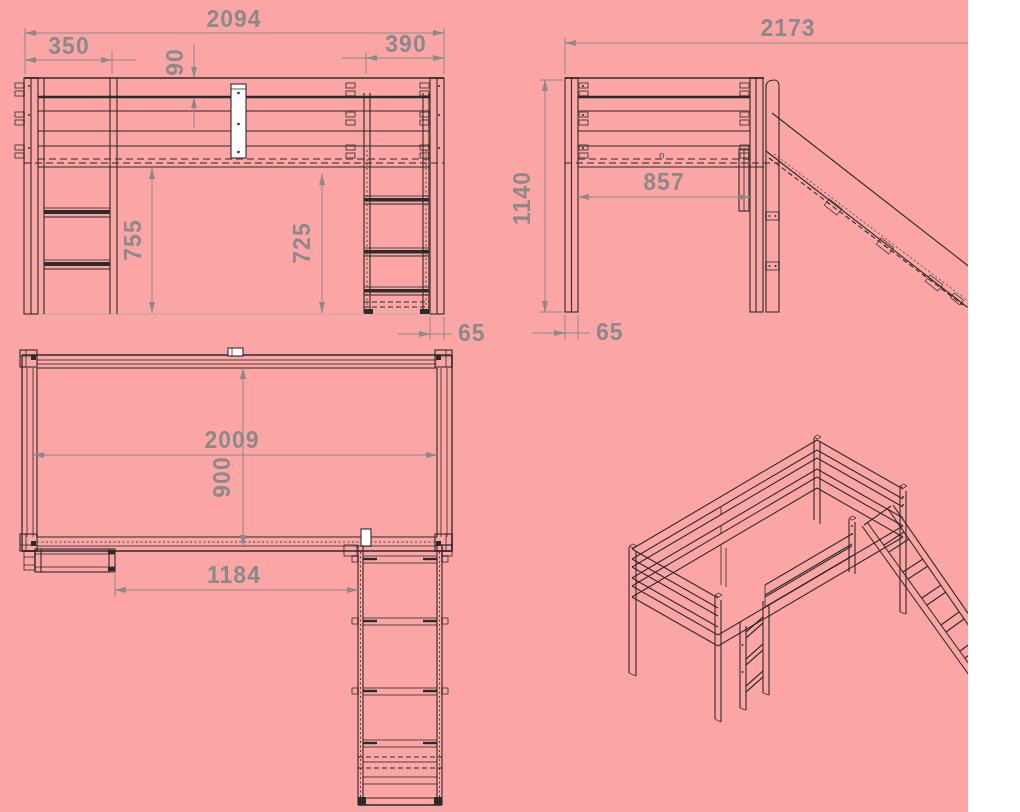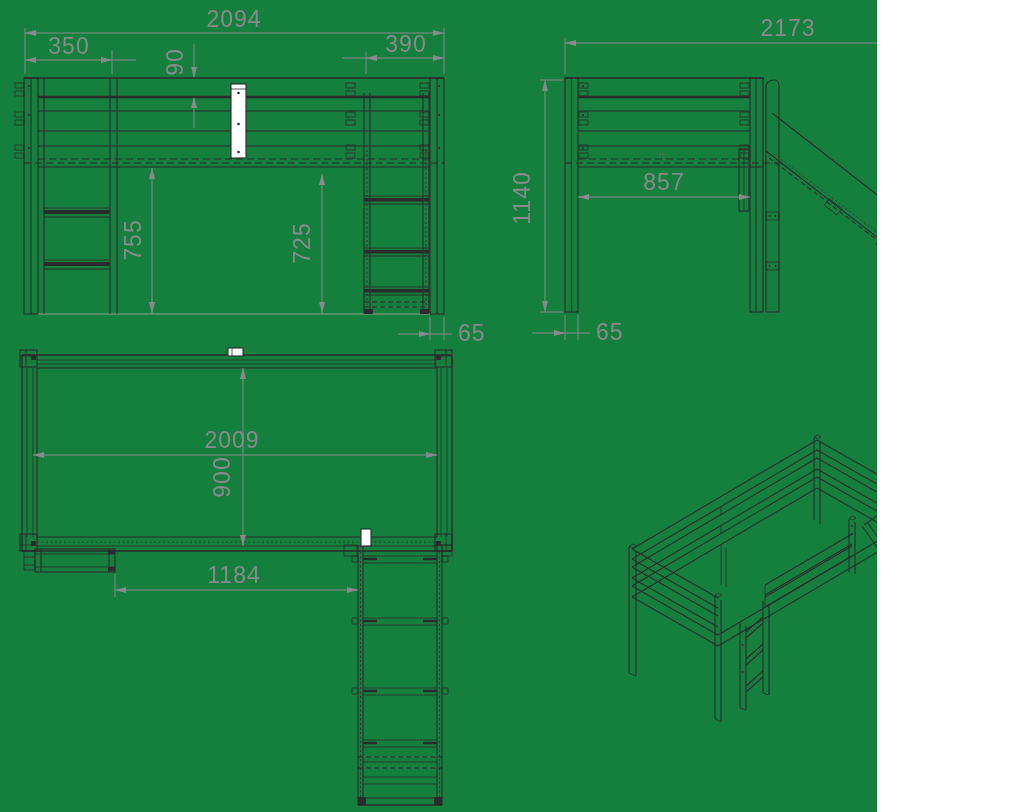--- a/index.html
+++ b/index.html
@@ -1,17 +1,17 @@
 <!DOCTYPE html>
 <html><head>
 <meta charset="utf-8">
 <style>
   html,body{margin:0;padding:0;background:#fff;}
-  .canvas{position:relative;width:877px;height:812px;background:#15803d;overflow:hidden;
-          font-family:"Liberation Sans",sans-serif;}
+  .canvas{position:relative;width:968px;height:812px;background:#fca5a5;overflow:hidden;
+          font-family:"Liberation Sans",sans-serif;font-weight:bold;}
   svg{position:absolute;left:0;top:0;}
   svg line,svg path,svg rect,svg polyline,svg circle{stroke:#2b2b2b;fill:none;stroke-width:1.1;}
   .thin{stroke-width:.8;}
   .med{stroke-width:1.3;}
   .thick{stroke-width:2.4;}
   .dash{stroke-dasharray:7 4;}
   .dashf{stroke-dasharray:5 3;}
   .dash2{stroke-dasharray:2 2.5;stroke-width:.8;}
   .fillb{fill:#2b2b2b;stroke:none;}
   .white{fill:#ffffff;}

